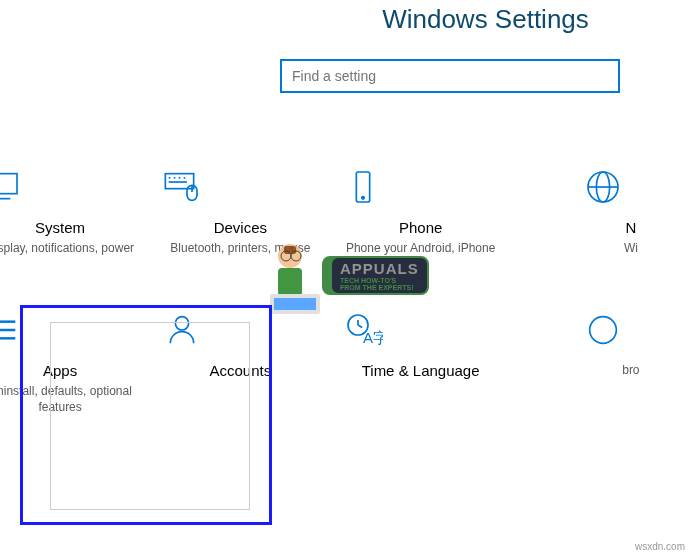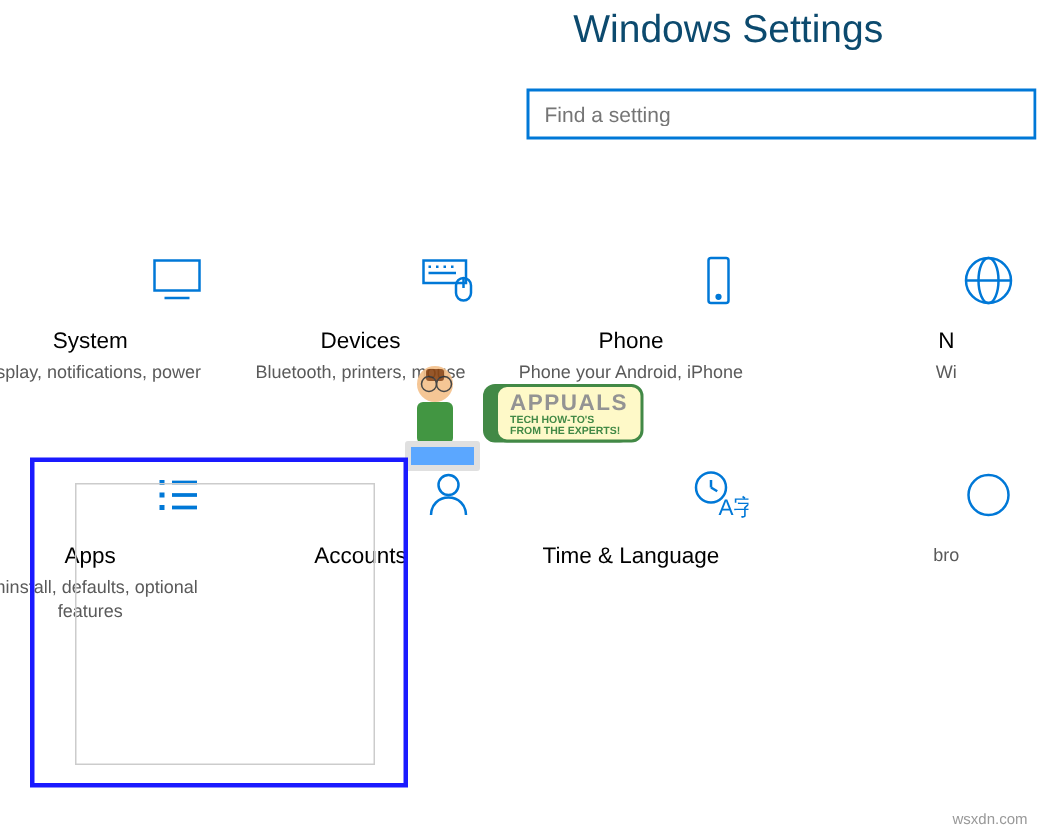--- a/index.html
+++ b/index.html
@@ -17,21 +17,21 @@
     }
     .page-title {
       font-size: 26px;
       font-weight: 300;
       color: #0c4a6e;
       margin-bottom: 24px;
       padding-left: 280px;
     }
     .search-wrap {
       display: flex;
-      justify-content: flex-end;
+      justify-content: flex-start;
       margin-bottom: 30px;
       padding-left: 280px;
     }
     .search-input {
       width: 340px;
       height: 34px;
       border: 2px solid #0078d7;
       padding: 0 10px;
       font-size: 14px;
       outline: none;
@@ -48,21 +48,21 @@
     .tile {
       text-align: center;
       padding: 0 12px;
       cursor: pointer;
       position: relative;
     }
     .tile-icon {
       height: 48px;
       display: flex;
       align-items: center;
-      justify-content: flex-end;
+      justify-content: flex-start;
       margin-bottom: 8px;
     }
     .tile-icon svg { width: 40px; height: 40px; }
     .tile-title {
       font-size: 15px;
       color: #000;
       margin-bottom: 4px;
     }
     .tile-desc {
       font-size: 12px;
@@ -93,21 +93,21 @@
       top: 236px;
       width: 160px;
       height: 86px;
       pointer-events: none;
       opacity: 0.9;
     }
     .watermark-badge {
       position: absolute;
       left: 70px;
       top: 20px;
-      background: #fef9c3;
+      background: #0f172a;
       border: 2px solid #2e7d32;
       border-radius: 8px;
       padding: 2px 8px;
       box-shadow: -8px 0 0 #2e7d32;
     }
     .watermark-title {
       font-size: 15px;
       font-weight: 700;
       color: #888;
       letter-spacing: 1px;

